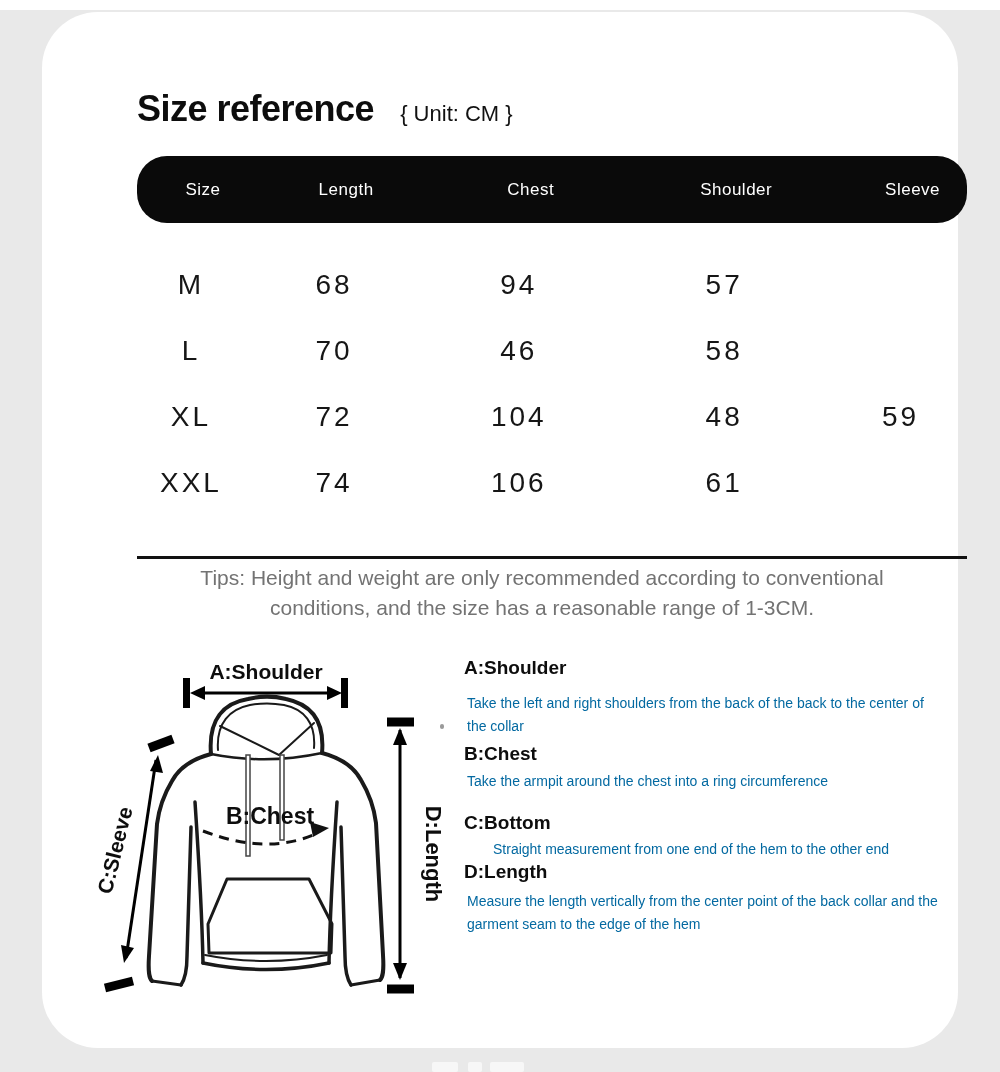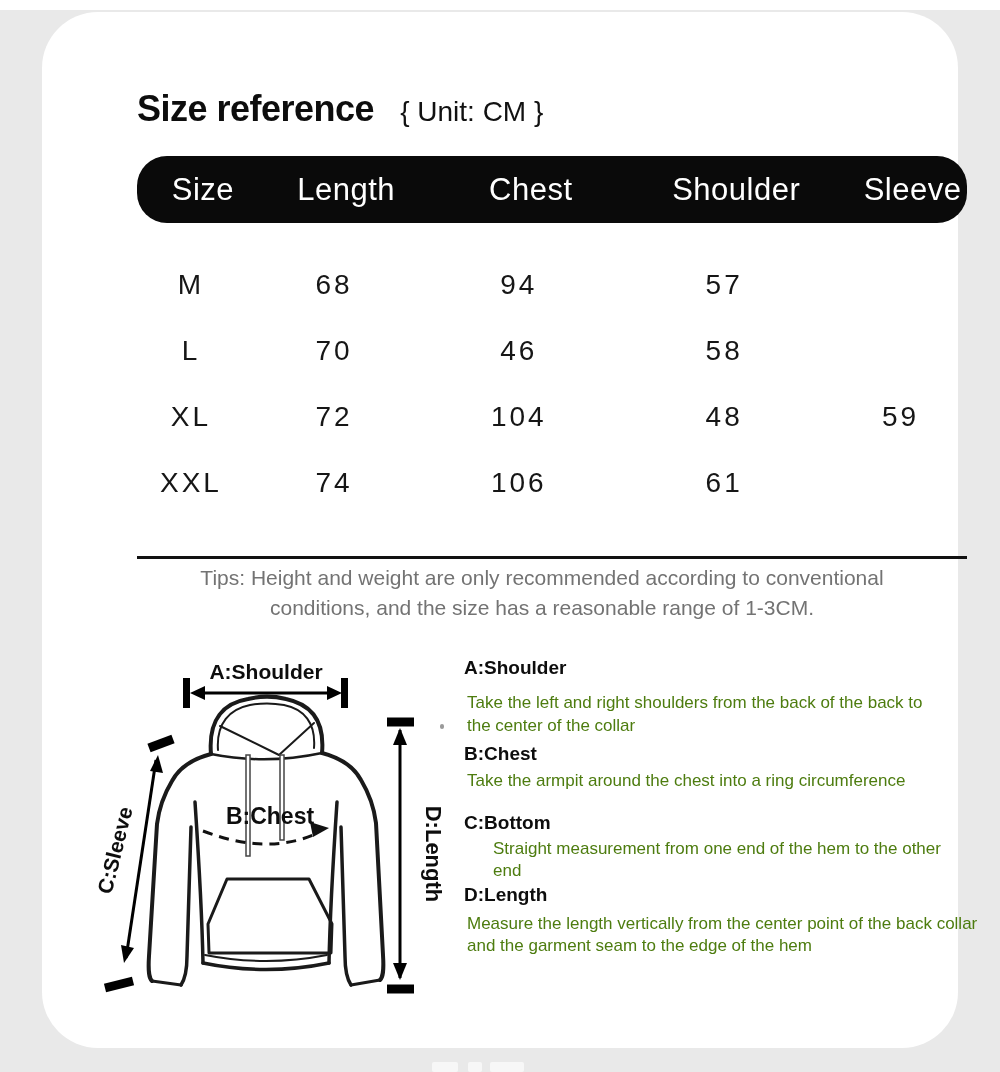--- a/index.html
+++ b/index.html
@@ -13,41 +13,41 @@
     overflow:hidden;
   }
   .top-strip { position:absolute; left:0; top:0; width:1000px; height:10px; background:#ffffff; }
   .card {
     position:absolute; left:42px; top:12px; width:916px; height:1036px;
     background:#ffffff; border-radius:56px;
   }
   
   .title-row { position:absolute; left:95px; top:76px; display:flex; align-items:baseline; }
   .page-title { font-size:36px; font-weight:700; letter-spacing:-0.5px; color:#0d0d0d; }
-  .unit-note { font-size:28px; font-weight:400; color:#111; margin-left:26px; }
+  .unit-note { font-size:22px; font-weight:400; color:#111; margin-left:26px; }
   
   .size-grid { display:grid; grid-template-columns:13% 21.5% 23% 26.5% 16%; width:830px; }
   .header-bar {
     position:absolute; left:95px; top:144px; width:830px; height:67px;
     background:#0a0a0a; border-radius:30px; align-items:center;
   }
-  .header-bar .cell { color:#ffffff; font-size:31px; text-align:center; letter-spacing:0.5px;margin-left:24px; }
+  .header-bar .cell { color:#ffffff; font-size:17px; text-align:center; letter-spacing:0.5px;margin-left:24px; }
   .rows-area { position:absolute; left:95px; top:240px; width:830px; }
   .size-row { height:66px; align-items:center; }
   .size-row .cell { font-size:28px; letter-spacing:3px; text-align:center; color:#161616; }
   
   .divider { position:absolute; left:95px; top:544px; width:830px; height:3px; background:#111; }
   .tips { position:absolute; left:60px; top:551px; width:880px; text-align:center;
           font-size:21px; line-height:30px; color:#737373; }
   
   .diagram-svg { position:absolute; left:40px; top:632px; }
   
   .guide { position:absolute; left:420px; top:636px; width:542px; }
   .guide h3 { font-size:19px; line-height:24px; font-weight:700; color:#0d0d0d; padding-left:2px; }
-  .guide p { font-size:17px; line-height:22.5px; color:#4d7c0f; padding-left:5px; }
+  .guide p { font-size:14px; line-height:22.5px; color:#0369a1; padding-left:5px; }
   .g-p1 { max-width:470px; margin-top:12px; }
   .g-h2 { margin-top:5px; }
   .g-p2 { max-width:540px; margin-top:4px; }
   .g-h3 { margin-top:18px; }
   .g-p3 { max-width:470px; margin-top:3px;margin-left:26px; }
   .g-h4 { margin-top:0; }
   .g-p4 { max-width:530px; margin-top:6px; }
   .g-h1 { margin-top:8px; }
   .stray-dot { position:absolute; left:398px; top:712px; width:4px; height:5px; background:#9a9a9a; border-radius:2px; }
   

